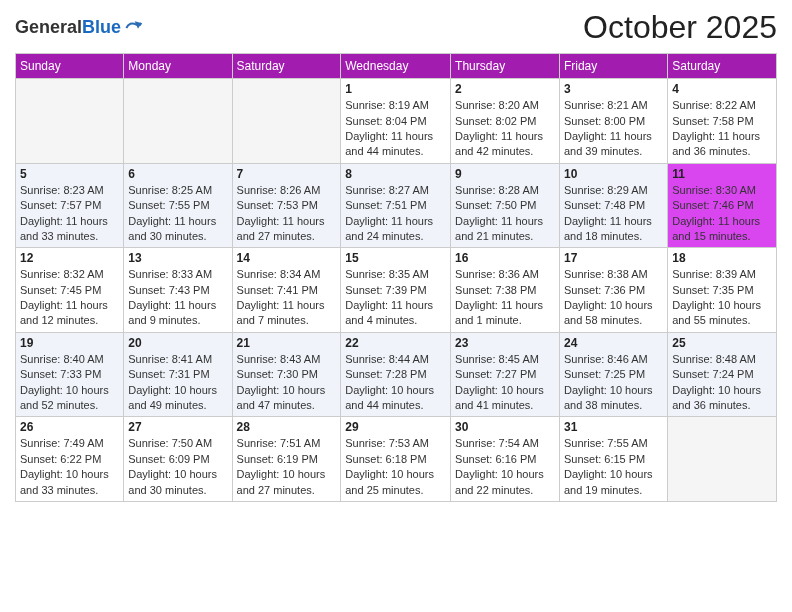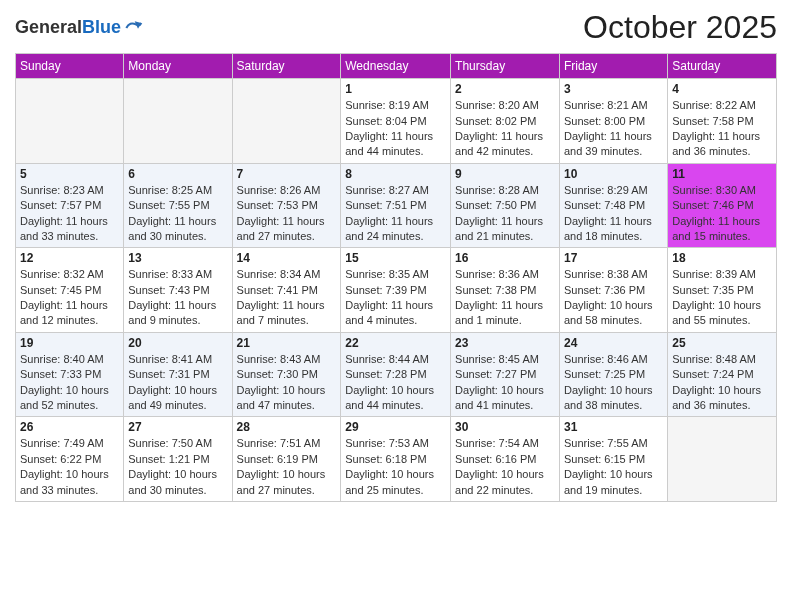--- a/index.html
+++ b/index.html
@@ -316,21 +316,21 @@
           <td style="background: rgb(255, 255, 255);">
             <span class="day-number">26</span>
             <div class="day-info" style="white-space: pre-line;">Sunrise: 7:49 AM
 Sunset: 6:22 PM
 Daylight: 10 hours
 and 33 minutes.</div>
           </td>
           <td style="background: rgb(255, 255, 255);">
             <span class="day-number">27</span>
             <div class="day-info" style="white-space: pre-line;">Sunrise: 7:50 AM
-Sunset: 1:21 PM
+Sunset: 6:09 PM
 Daylight: 10 hours
 and 30 minutes.</div>
           </td>
           <td style="background: rgb(255, 255, 255);">
             <span class="day-number">28</span>
             <div class="day-info" style="white-space: pre-line;">Sunrise: 7:51 AM
 Sunset: 6:19 PM
 Daylight: 10 hours
 and 27 minutes.</div>
           </td>

